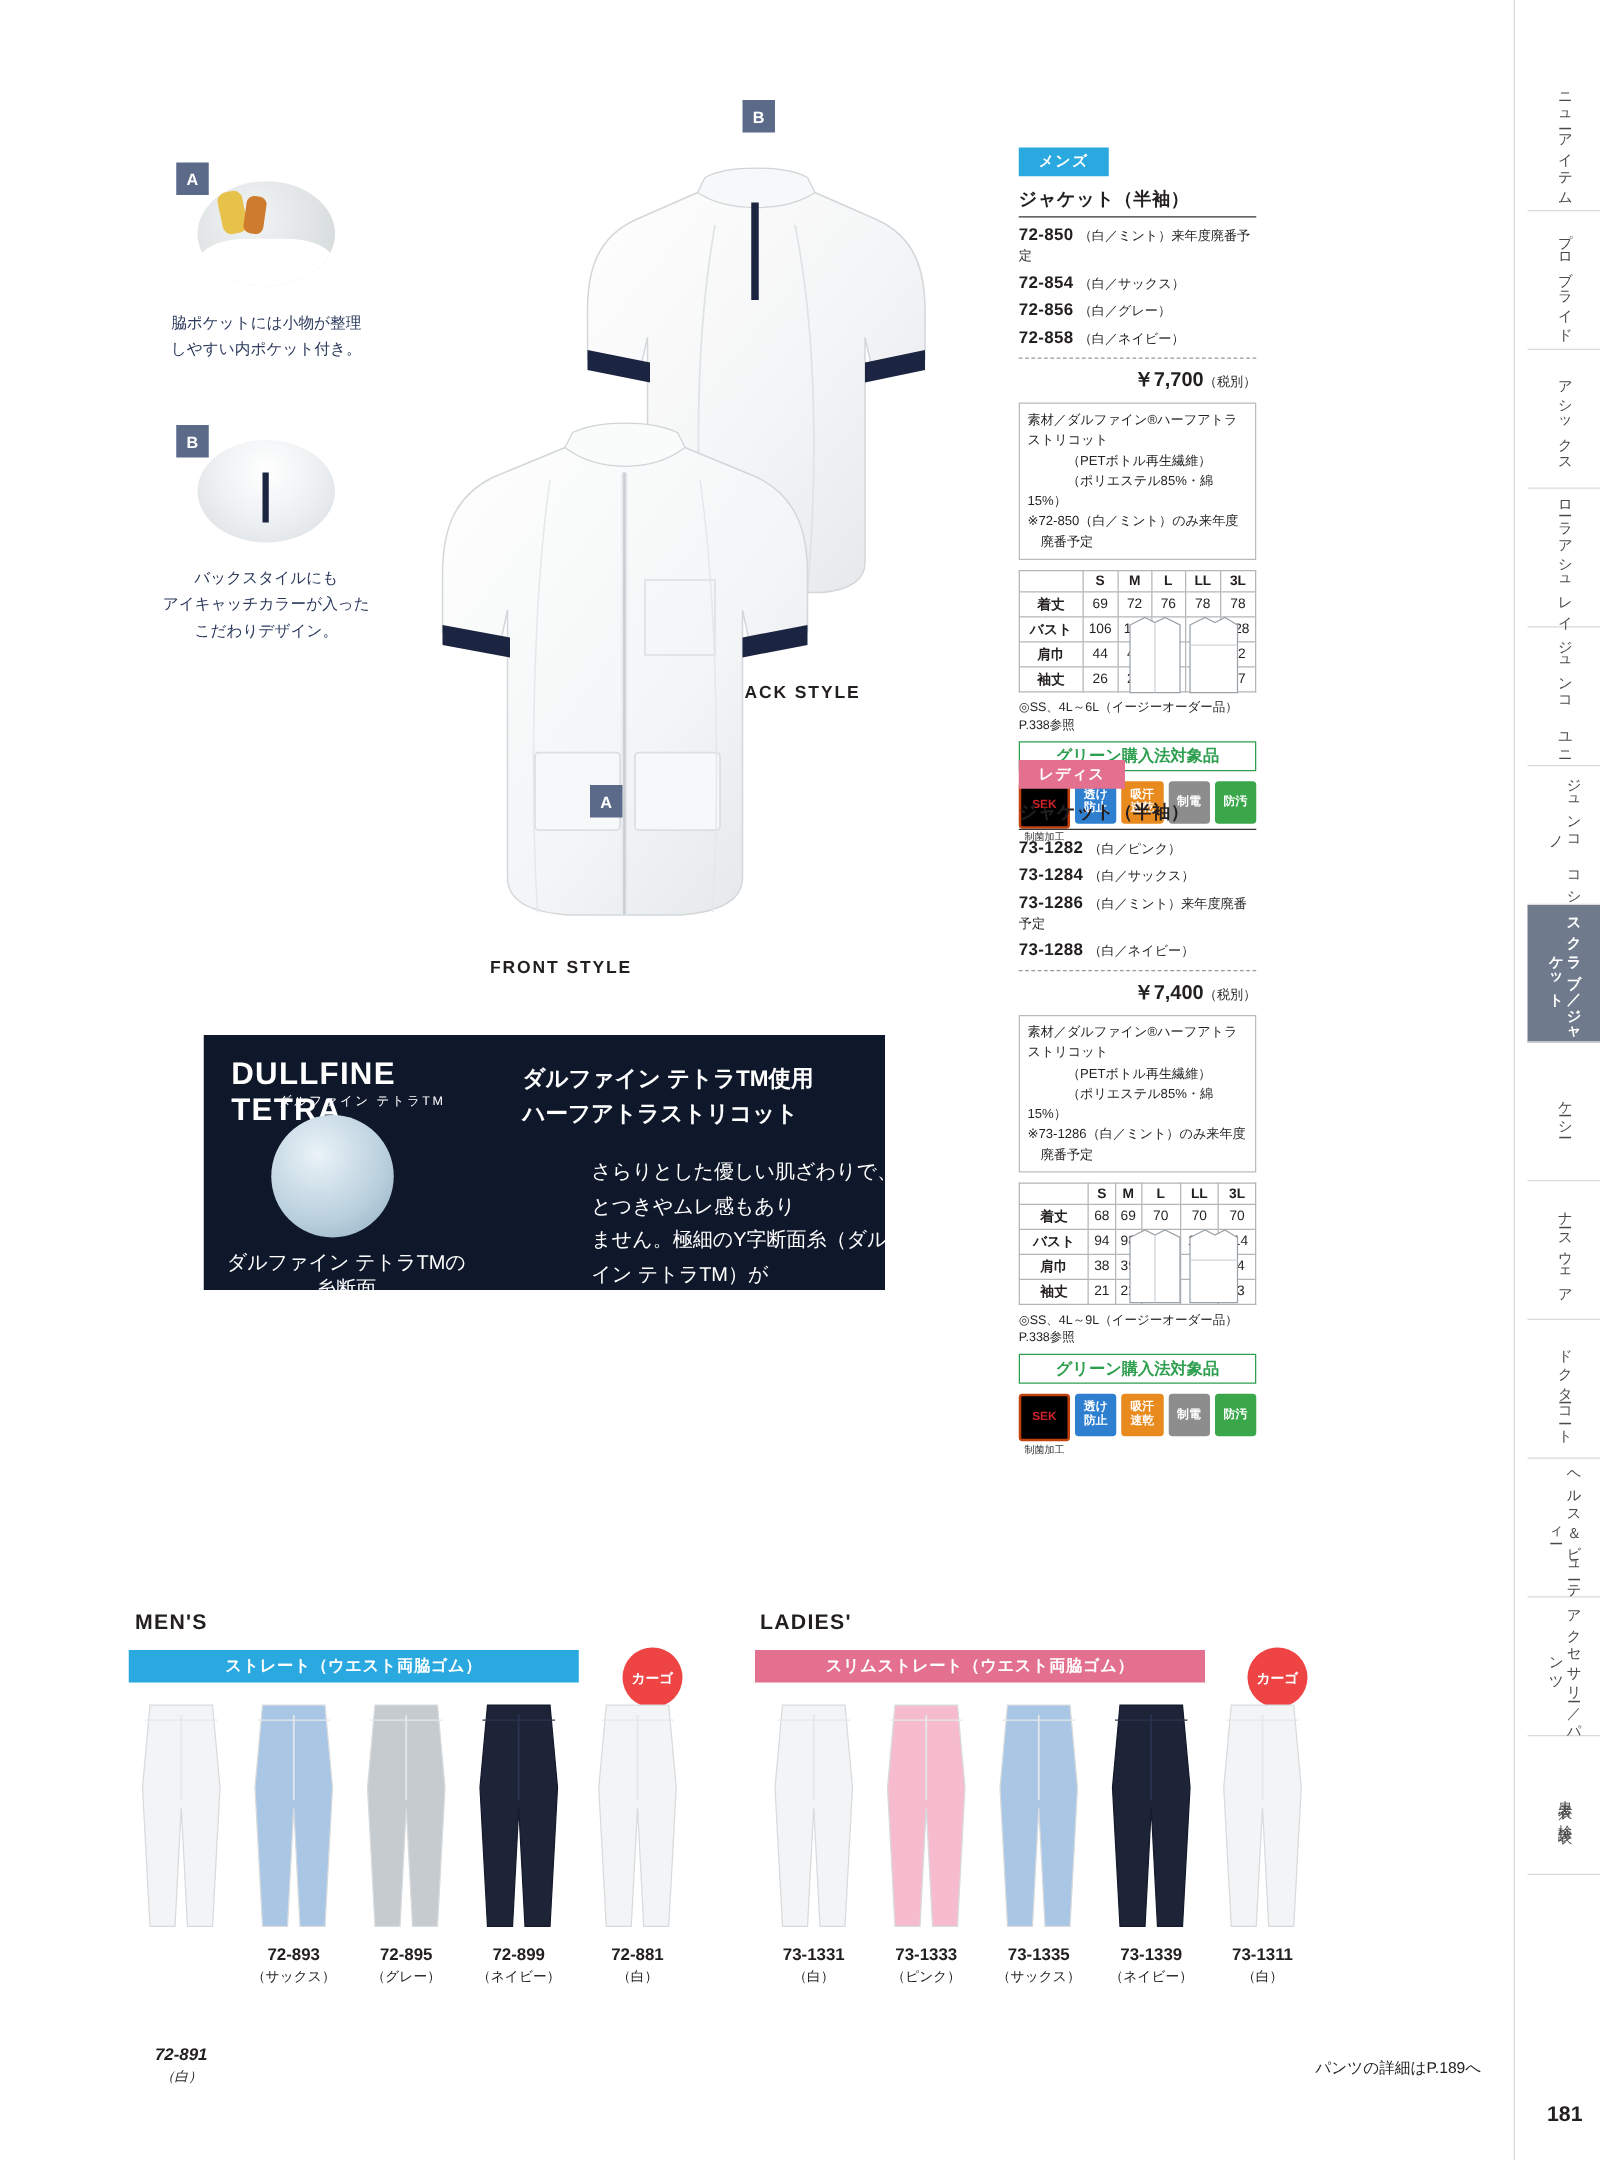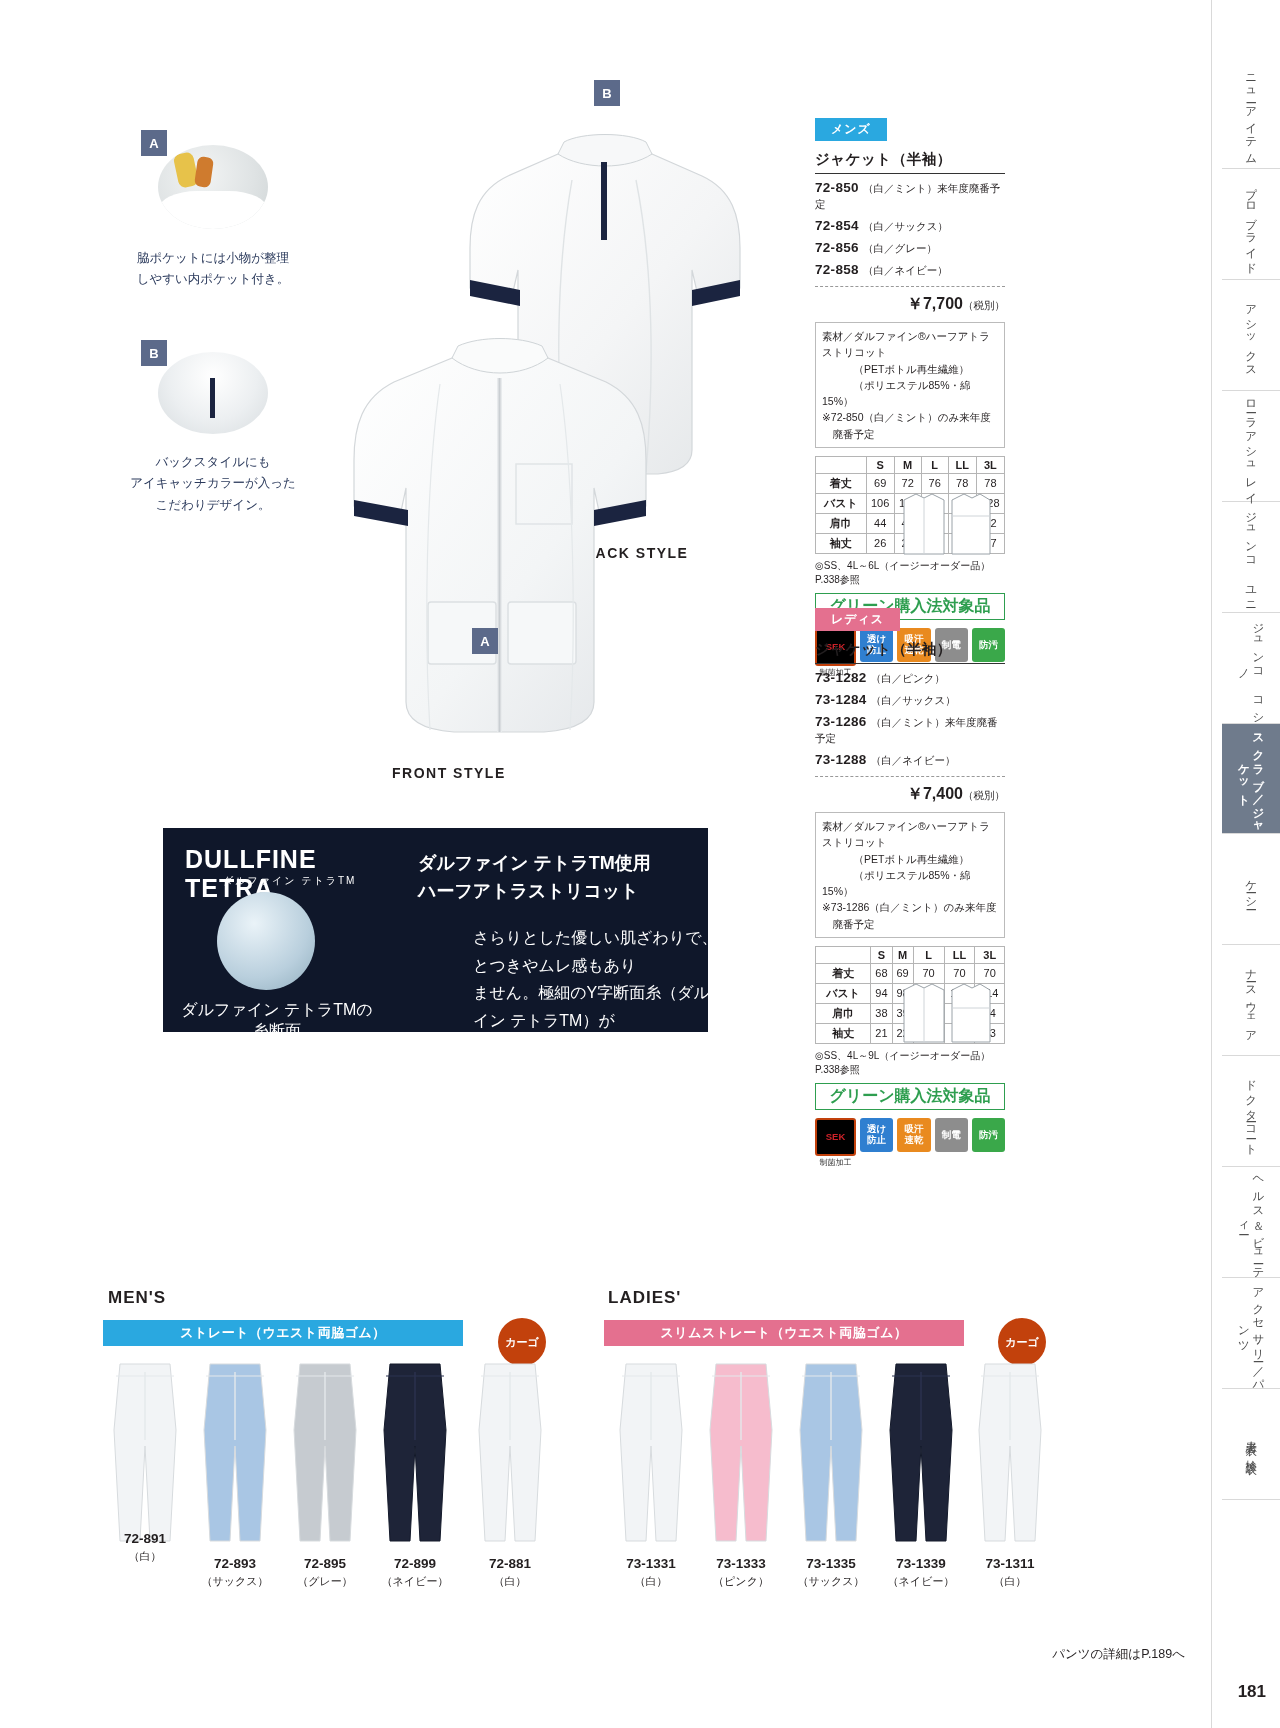--- a/index.html
+++ b/index.html
@@ -53,21 +53,21 @@
   .dashed{border-top:1px dashed #999;margin-top:8px;}
   .price{text-align:right;font-size:16px;font-weight:bold;margin-top:7px;}
   .price .tax{font-size:10.5px;font-weight:normal;}
   .matbox{border:1px solid #bbb;margin-top:7px;padding:5px 6px;font-size:10.5px;line-height:1.55;}
   table.size{border-collapse:collapse;width:100%;margin-top:8px;font-size:11px;}
   table.size th,table.size td{border:1px solid #b5b5b5;text-align:center;padding:2px 0;}
   table.size th{background:#fff;font-weight:bold;}
   table.size td.lab{font-weight:bold;}
   .note{font-size:10px;margin-top:5px;}
   .green{
-    border:1px solid #2e9e4f;color:#2e9e4f;font-size:16px;font-weight:bold;
+    border:1px solid #2e9e4f;color:#2e9e4f;font-size:13px;font-weight:bold;
     text-align:center;padding:2px 0;margin-top:6px;
   }
   .icons{display:flex;gap:4px;margin-top:8px;align-items:flex-start;}
   .ic{width:37px;height:34px;border-radius:3px;color:#fff;font-size:9.5px;font-weight:bold;
       display:flex;flex-direction:column;align-items:center;justify-content:center;line-height:1.1;}
   .ic.sek{background:#000000;border:2px solid #c2410c;color:#cc2229;position:relative;}
   .ic.blue{background:#2f7fd0;}
   .ic.orange{background:#e98a1f;}
   .ic.gray{background:#8d8d8d;}
   .ic.green2{background:#3aa84a;}
@@ -88,21 +88,21 @@
   .bot-head{position:absolute;left:0;top:1226px;width:1090px;text-align:center;}
   .bot-head .line{position:absolute;top:19px;height:1px;background:#231f20;}
   .bot-title{font-size:30px;letter-spacing:1px;}
   .bot-title .b{font-weight:normal;}
   .bot-title .c{font-size:22px;letter-spacing:1px;}
   .grp-label{position:absolute;font-size:17px;font-weight:bold;letter-spacing:1px;}
   .grp-bar{position:absolute;height:26px;color:#fff;font-size:13px;font-weight:bold;
       display:flex;align-items:center;justify-content:center;letter-spacing:.5px;}
   .grp-bar.blue{background:#2aa8e0;}
   .grp-bar.pink{background:#e4708f;}
-  .cargo{position:absolute;width:48px;height:48px;border-radius:50%;background:#c2410c;color:#fff;
+  .cargo{position:absolute;width:48px;height:48px;border-radius:50%;background:#ef4444;color:#fff;
       font-size:11px;font-weight:bold;display:flex;align-items:center;justify-content:center;}
   .pant{position:absolute;}
   .pc{position:absolute;text-align:center;font-size:13.5px;font-weight:bold;width:110px;}
   .pc .cl{display:block;font-size:11px;font-weight:normal;margin-top:3px;}
   .pdetail{position:absolute;right:95px;top:1646px;font-size:12.5px;color:#231f20;}
 </style>
 </head>
 <body>
 
 <div class="page">
@@ -392,21 +392,21 @@
   <div class="grp-label" style="left:608px;top:1288px;">LADIES'</div>
   <div class="grp-bar pink" style="left:604px;top:1320px;width:360px;">スリムストレート（ウエスト両脇ゴム）</div>
   <div class="cargo" style="left:998px;top:1318px;">カーゴ</div>
 
   <div id="pantsHost">
       <div class="pant" style="left: 90px; top: 1360px; width: 110px; height: 185px;"><svg viewBox="0 0 110 185" width="110" height="185">
           <path d="M30 4 L80 4 L86 70 L80 181 L60 181 L55 86 L50 181 L30 181 L24 70 Z" fill="#f2f4f6" stroke="#d7dbde" stroke-width="1"></path>
           <path d="M55 12 L55 80" stroke="#e4e8eb" stroke-width="1.4"></path>
           <path d="M26 16 L84 16" stroke="#e4e8eb" stroke-width="1"></path>
         </svg></div>
-      <div class="pc" style="left: 90px; top: 1531px;"><span>72-891</span><span class="cl">（白）</span></div>
+      <div class="pc" style="left: 90px; top: 1636px; font-style: italic;"><span>72-891</span><span class="cl">（白）</span></div>
       <div class="pant" style="left: 180px; top: 1360px; width: 110px; height: 185px;"><svg viewBox="0 0 110 185" width="110" height="185">
           <path d="M30 4 L80 4 L86 70 L80 181 L60 181 L55 86 L50 181 L30 181 L24 70 Z" fill="#a9c6e4" stroke="#d7dbde" stroke-width="1"></path>
           <path d="M55 12 L55 80" stroke="#e4e8eb" stroke-width="1.4"></path>
           <path d="M26 16 L84 16" stroke="#e4e8eb" stroke-width="1"></path>
         </svg></div>
       <div class="pc" style="left: 180px; top: 1556px;"><span>72-893</span><span class="cl">（サックス）</span></div>
       <div class="pant" style="left: 270px; top: 1360px; width: 110px; height: 185px;"><svg viewBox="0 0 110 185" width="110" height="185">
           <path d="M30 4 L80 4 L86 70 L80 181 L60 181 L55 86 L50 181 L30 181 L24 70 Z" fill="#c6cbd0" stroke="#d7dbde" stroke-width="1"></path>
           <path d="M55 12 L55 80" stroke="#e4e8eb" stroke-width="1.4"></path>
           <path d="M26 16 L84 16" stroke="#e4e8eb" stroke-width="1"></path>

